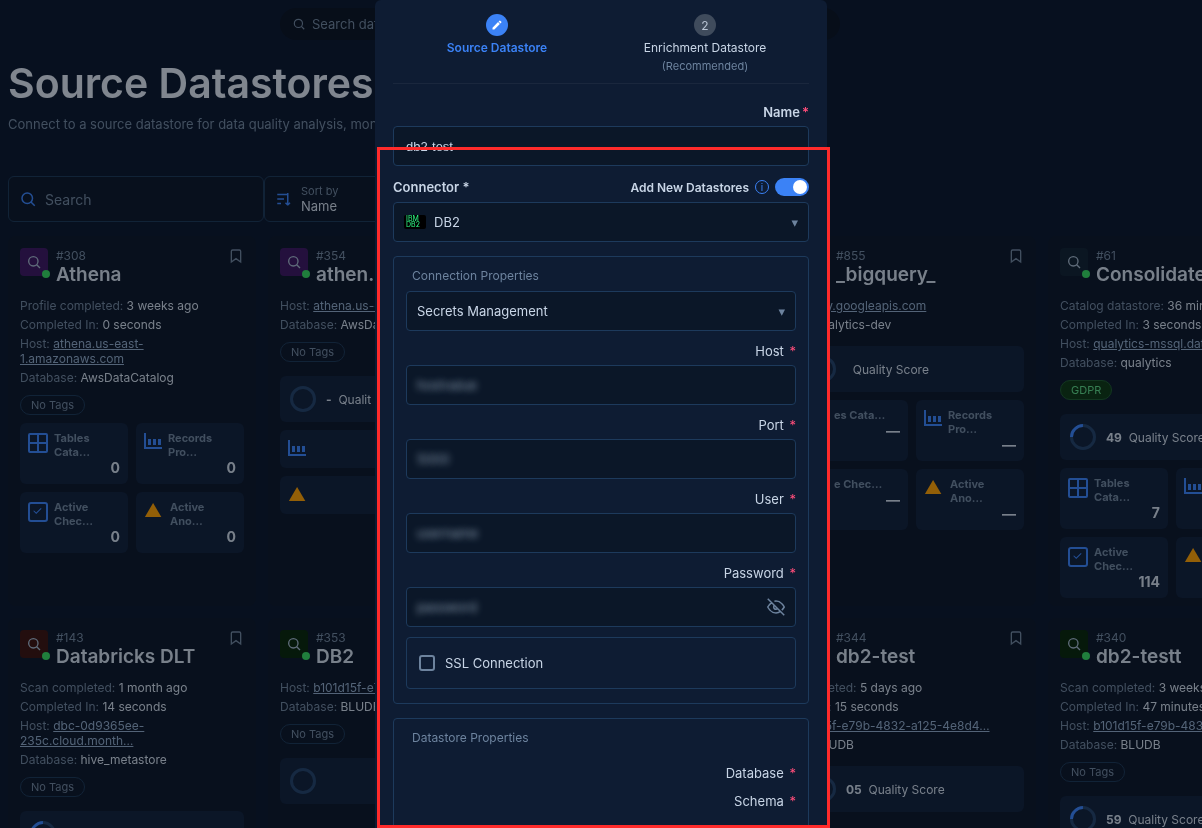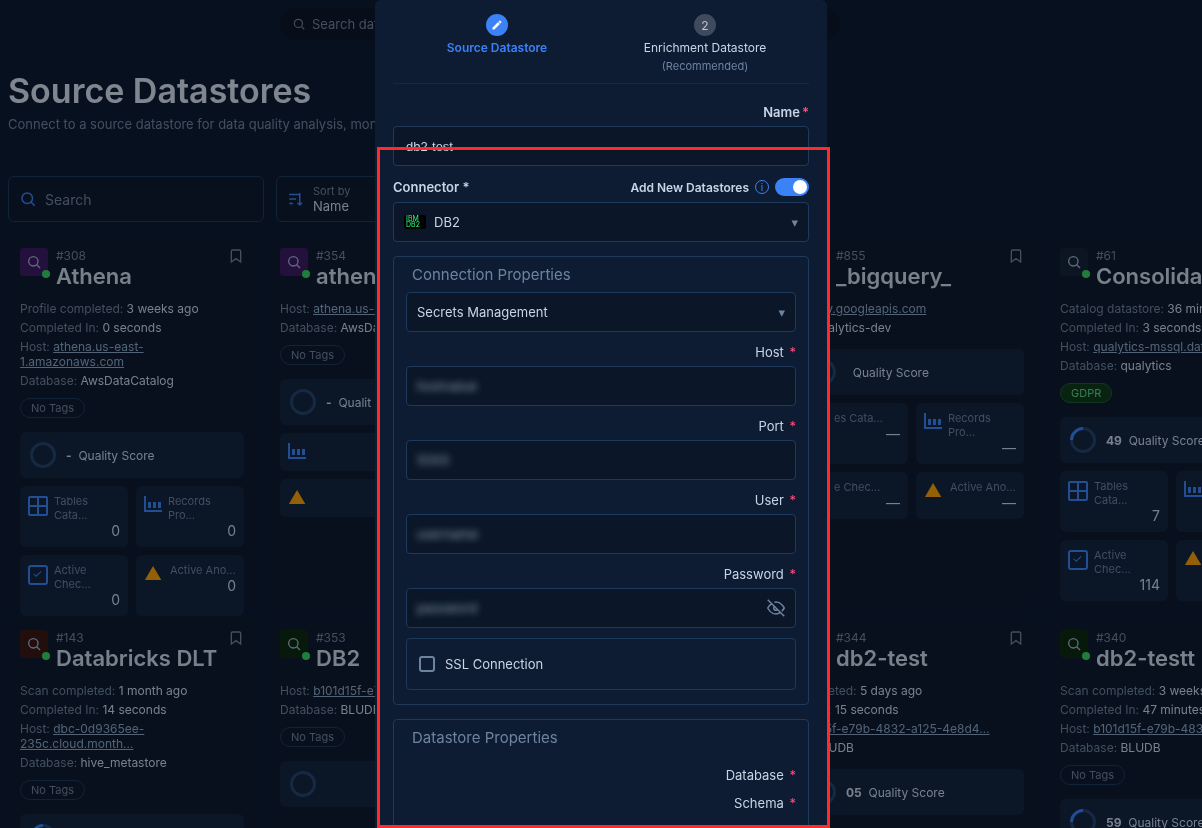--- a/index.html
+++ b/index.html
@@ -35,32 +35,32 @@
     color:var(--text-dim); font-size:13px;
   }
   .top-search svg { margin-right:6px; }
 
   
   .bg-content {
     position:absolute; inset:0;
     filter: brightness(0.6);
   }
   .page-title {
-    position:absolute; top:70px; left:8px;
-    font-size:34px; font-weight:600; color:#d6e0ee;
+    position:absolute; top:58px; left:8px;
+    font-size:41px; font-weight:600; color:#d6e0ee;
   }
   .page-subtitle {
     position:absolute; top:116px; left:8px;
     font-size:13px; color:var(--text-dim);
   }
 
   
   .filters {
     position:absolute; top:176px; left:8px; right:8px;
-    height:46px; display:flex; gap:12px;
+    height:46px; display:flex; gap:0;
   }
   .filters .search {
     width:256px; border:1px solid var(--border); border-radius:6px;
     background:var(--panel); display:flex; align-items:center;
     padding:0 10px; color:var(--text-dim); font-size:14px;
   }
   .filters .search svg { margin-right:8px; }
   .filters .sort {
     width:238px; border:1px solid var(--border); border-radius:6px;
     background:var(--panel); display:flex; align-items:center;
@@ -90,21 +90,21 @@
     position:relative;
     display:flex; align-items:center; justify-content:center;
     flex:0 0 auto;
   }
   .card .dsicon .dot {
     position:absolute; right:-2px; bottom:-2px;
     width:8px; height:8px; border-radius:50%;
   }
   .card .titlecol { flex:1; min-width:0; }
   .card .idx { font-size:12px; color:var(--text-dim); }
-  .card .name { font-size:22px; color:var(--text); font-weight:600; white-space:nowrap; overflow:hidden; text-overflow:ellipsis; }
+  .card .name { font-size:19px; color:var(--text); font-weight:600; white-space:nowrap; overflow:hidden; text-overflow:ellipsis; }
   .bookmark { width:16px; height:16px; color:var(--text-dim); }
   .card .meta { margin-top:12px; display:flex; flex-direction:column; gap:4px; }
   .card .meta span.k { color:var(--text-dim); }
   .card .meta span.v { color:var(--text); }
   .card .meta a { color:#8aa5c6; text-decoration:underline; }
   .tags { margin-top:10px; }
   .tag {
     display:inline-block; padding:2px 10px; border:1px solid var(--border);
     border-radius:12px; font-size:11px; color:var(--text-dim);
   }
@@ -130,21 +130,21 @@
   .statbox .sicon { width:20px; height:20px; flex:0 0 auto; margin-top:2px;}
   .statbox .sicon.table { border:2px solid var(--accent); border-radius:2px; background:
     linear-gradient(transparent 45%, var(--accent) 45%, var(--accent) 55%, transparent 55%),
     linear-gradient(90deg, transparent 45%, var(--accent) 45%, var(--accent) 55%, transparent 55%);
   }
   .statbox .sicon.records { border-bottom:2px solid var(--accent); border-left:2px solid var(--accent); height:16px; width:18px; position:relative;}
   .statbox .sicon.records:after { content:""; position:absolute; left:2px; bottom:2px; width:3px; height:6px; background:var(--accent); box-shadow:5px 0 0 var(--accent), 10px 0 0 var(--accent);}
   .statbox .sicon.check { border:2px solid var(--accent); border-radius:3px; position:relative;}
   .statbox .sicon.check:after { content:"✓"; color:var(--accent); font-size:12px; position:absolute; left:2px; top:-1px;}
   .statbox .sicon.warn { color:var(--amber); font-size:18px; line-height:18px;}
-  .statbox .stxt { font-size:11px; color:var(--text-dim); width:100%;}
+  .statbox .stxt { font-size:11px; color:var(--text-dim); width:100%;font-weight:bold;}
   .statbox .sval { font-size:14px; color:var(--text); text-align:right;}
 
   
   .overlay {
     position:absolute; inset:0;
     background:rgba(3,9,18,0.0);
     display:flex; justify-content:center; align-items:flex-start;
   }
   .modal {
     margin-top:0px;
@@ -217,21 +217,21 @@
   }
   .blur-val {
     color:transparent; text-shadow:0 0 7px rgba(180,200,220,0.8);
     user-select:none;
   }
   .fieldset {
     border:1px solid var(--border); border-radius:4px;
     padding:10px 12px 14px; margin-top:14px;
   }
   .fieldset-legend {
-    font-size:15px; color:var(--text-dim);
+    font-size:12px; color:var(--text-dim);
     margin:-18px 0 8px 0; background:#0e1c33;
     display:inline-block; padding:0 6px;
   }
   .ssl {
     display:flex; align-items:center; gap:10px;
     border:1px solid var(--border); border-radius:4px;
     height:52px; padding:0 12px; margin-top:10px;
   }
   .ssl .box {
     width:16px; height:16px; border:2px solid var(--text-dim);
@@ -300,24 +300,20 @@
             <path d="M19 21l-7-5-7 5V5a2 2 0 0 1 2-2h10a2 2 0 0 1 2 2z"></path>
           </svg>
     </div>
     <div class="meta">
           <div><span class="k">Profile completed: </span><span class="v">3 weeks ago</span></div>
           <div><span class="k">Completed In: </span><span class="v">0 seconds</span></div>
           <div><span class="k">Host: </span><a>athena.us-east-1.amazonaws.com</a></div>
           <div><span class="k">Database: </span><span class="v">AwsDataCatalog</span></div>
         </div>
     <div class="tags"><span class="tag ">No Tags</span></div>
-    <div class="score">
-      <div class="ring "></div>
-      <div><b>-</b>&nbsp; Quality Score</div>
-    </div>
     <div class="stats">
     <div class="statbox">
       <div class="sicon table"></div>
       <div class="stxt">
               <div>Tables Cata…</div>
               <div class="sval">0</div>
             </div>
     </div>
     <div class="statbox">
       <div class="sicon records"></div>

